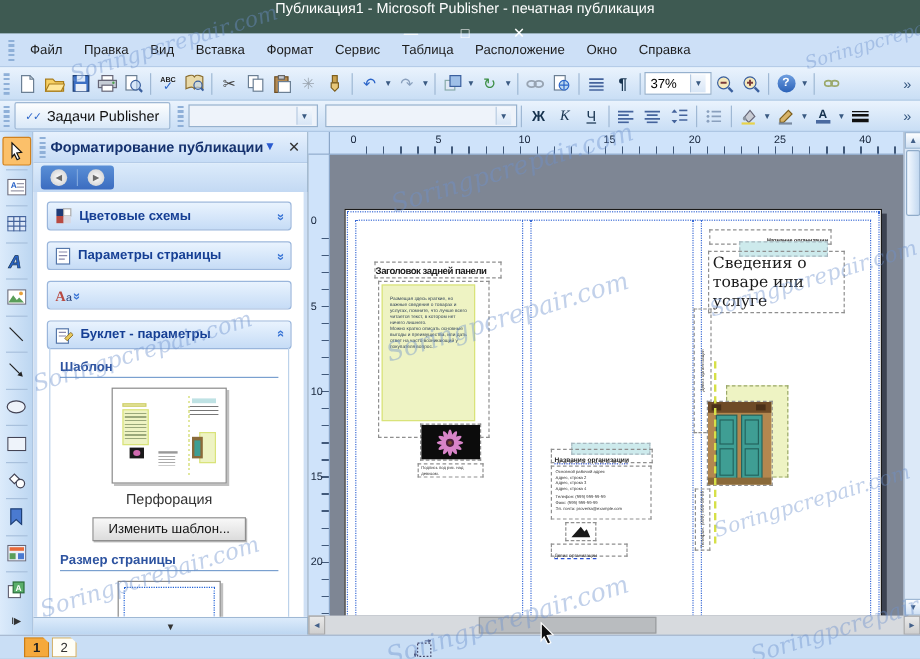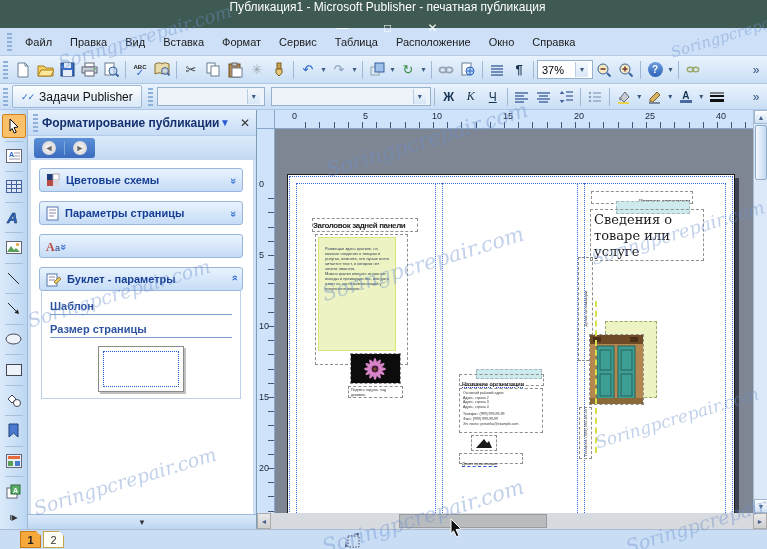--- a/index.html
+++ b/index.html
@@ -563,20 +563,40 @@
             </g>
             <path d="M8 10l5-5 2 2-5 5z" fill="#e8c85a" stroke="#7d5f1e" stroke-width="0.7"></path>
           </svg>
         <span class="slabel">Буклет - параметры</span>
         <span class="chev up">»</span>
       </div>
 
       <div class="tp-sub">
         <div class="subhead">Шаблон</div>
         <hr class="subrule">
+        <div class="thumbwrap">
+          <div class="thumb">
+
+            <div style="position:absolute;left:8px;top:12px;width:20px;height:3px;background:#e8e8a0;border:1px solid #cfcf70;"></div>
+            <div style="position:absolute;left:8px;top:17px;width:22px;height:30px;background:#eef3c3;border:1px solid #d9e37a;"></div>
+            <div style="position:absolute;left:10px;top:20px;width:18px;height:24px;background:repeating-linear-gradient(180deg,#9aa87a 0 1px,transparent 1px 3px);"></div>
+            <div style="position:absolute;left:14px;top:49px;width:12px;height:9px;background:#1a1a1a;"></div>
+            <div style="position:absolute;left:17px;top:51px;width:6px;height:5px;background:#d06ab0;border-radius:50%;"></div>
+            <div style="position:absolute;left:38px;top:52px;width:16px;height:2px;background:#999;"></div>
+            <div style="position:absolute;left:38px;top:56px;width:14px;height:8px;background:repeating-linear-gradient(180deg,#aaa 0 1px,transparent 1px 2.4px);"></div>
+            <div style="position:absolute;left:66px;top:8px;width:20px;height:4px;background:#bfe2e4;"></div>
+            <div style="position:absolute;left:64px;top:14px;width:24px;height:10px;background:repeating-linear-gradient(180deg,#777 0 1.4px,transparent 1.4px 3.4px);"></div>
+            <div style="position:absolute;left:72px;top:36px;width:14px;height:26px;background:#eef3c3;border:1px solid #d9e37a;"></div>
+            <div style="position:absolute;left:66px;top:40px;width:9px;height:18px;background:#8a6a3a;"></div>
+            <div style="position:absolute;left:68px;top:43px;width:5px;height:13px;background:#3f9e94;"></div>
+            <div style="position:absolute;left:63px;top:6px;width:1px;height:68px;background:repeating-linear-gradient(180deg,#cdd860 0 2px,transparent 2px 4px);"></div>
+          </div>
+          <div class="tcap">Перфорация</div>
+          <button class="tbutton">Изменить шаблон...</button>
+        </div>
         <div class="subhead">Размер страницы</div>
         <hr class="subrule">
         <div class="psthumb">
             <div class="psinner"></div>
           </div>
       </div>
     </div>
     <div class="tp-foot">
         <span>▼</span>
       </div>

